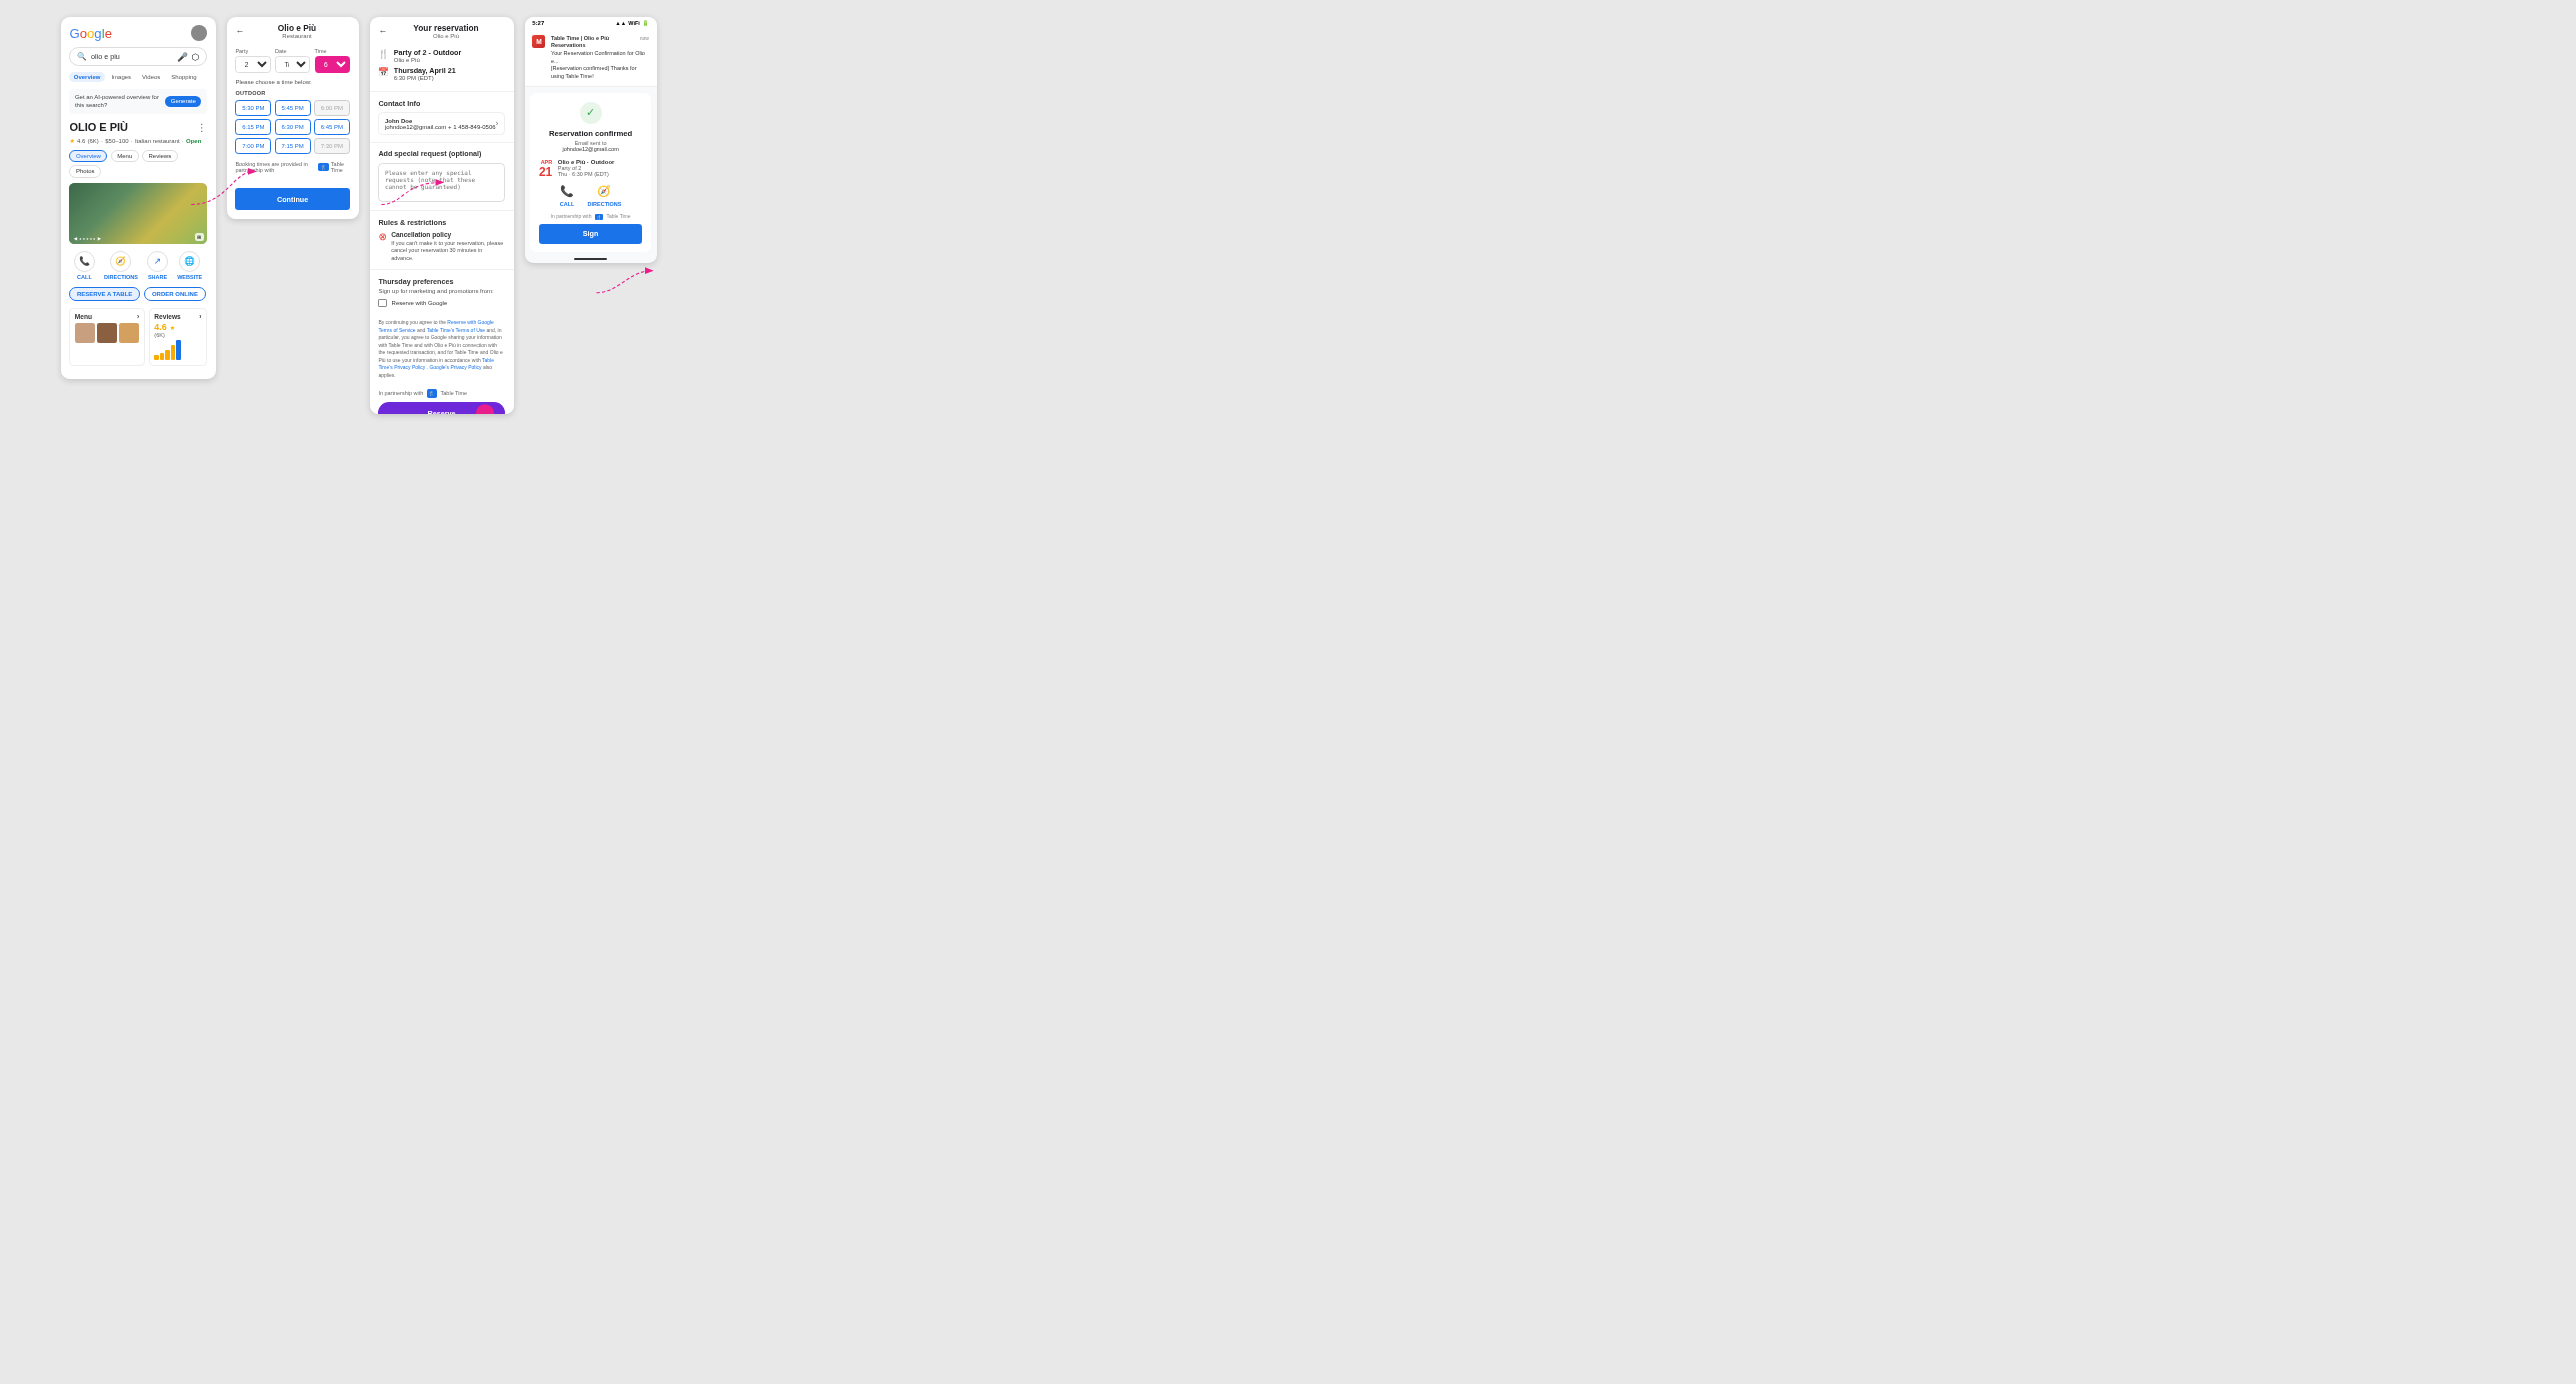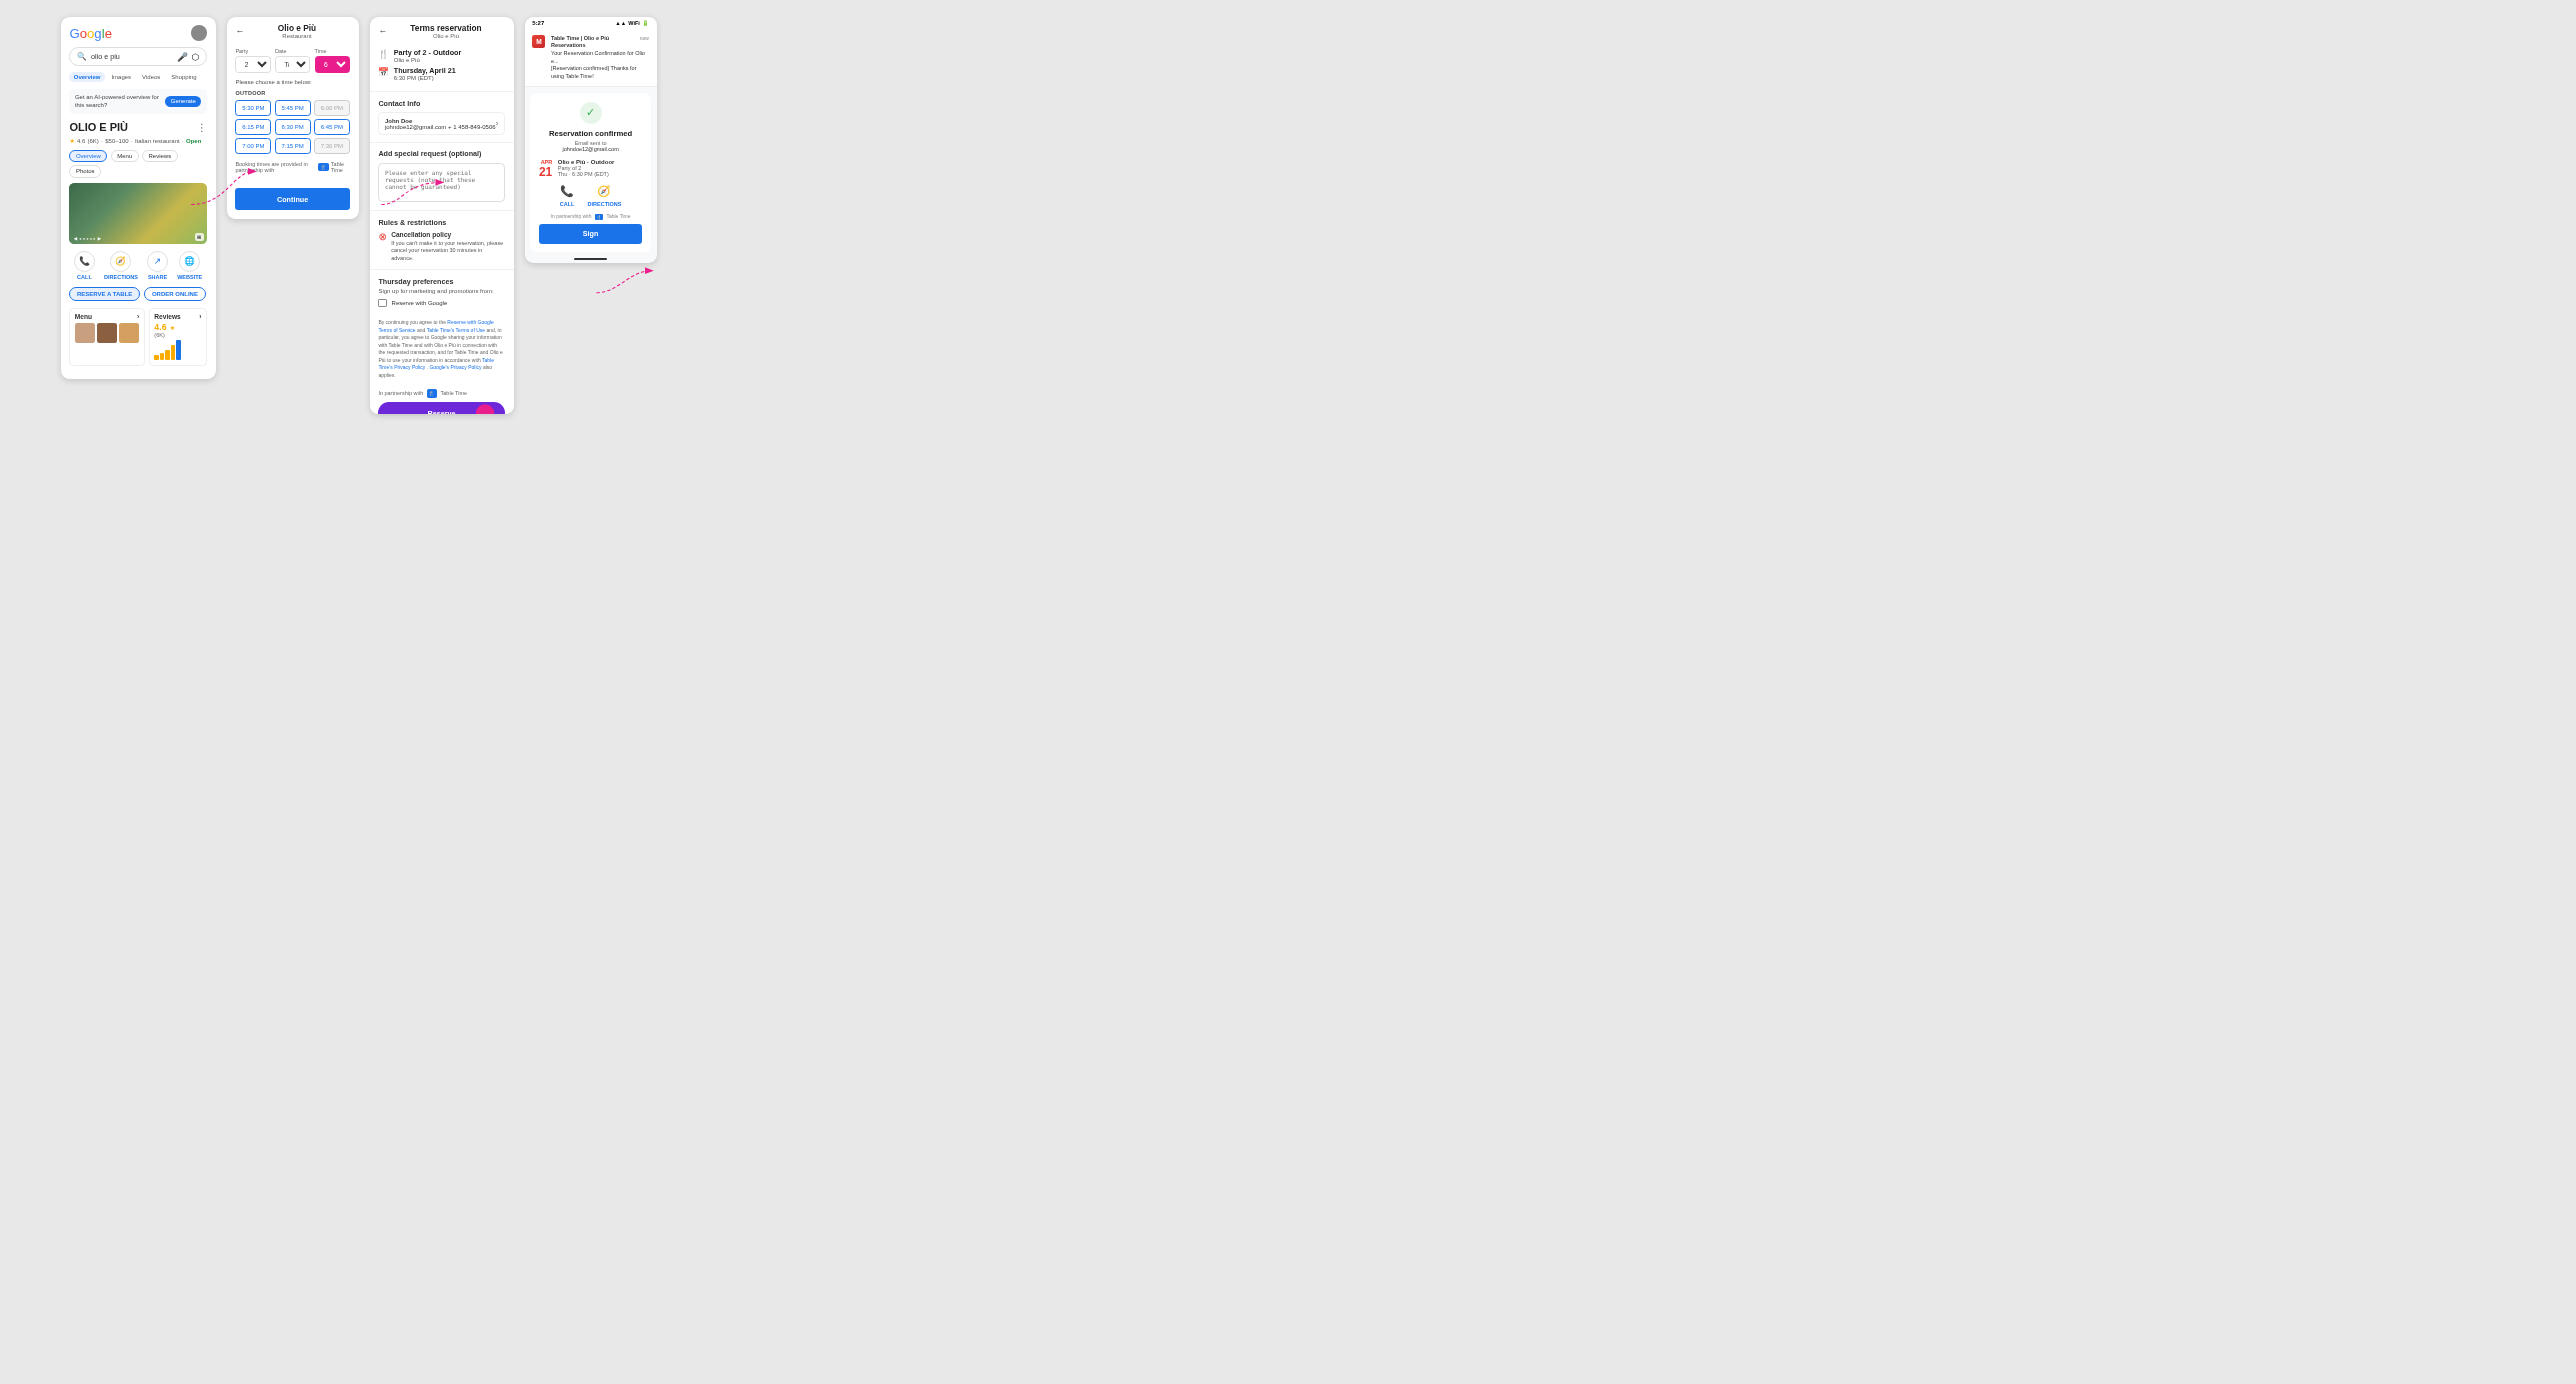--- a/index.html
+++ b/index.html
@@ -744,21 +744,21 @@
     </div>
     <div style="padding:0 8.8px 8.8px;">
       <button class="continue-btn">Continue</button>
     </div>
   </div>
 
   <div class="panel panel-3">
     <div class="header-with-back">
       <span class="back-arrow">←</span>
       <div class="header-centered">
-        <div class="panel-title">Terms reservation</div>
+        <div class="panel-title">Your reservation</div>
         <div class="panel-subtitle">Olio e Più</div>
       </div>
     </div>
     <div class="res-section">
       <div class="res-item">
         <span class="res-icon">🍴</span>
         <div>
           <div class="res-detail-title">Party of 2 - Outdoor</div>
           <div class="res-detail-sub">Olio e Più</div>
         </div>

